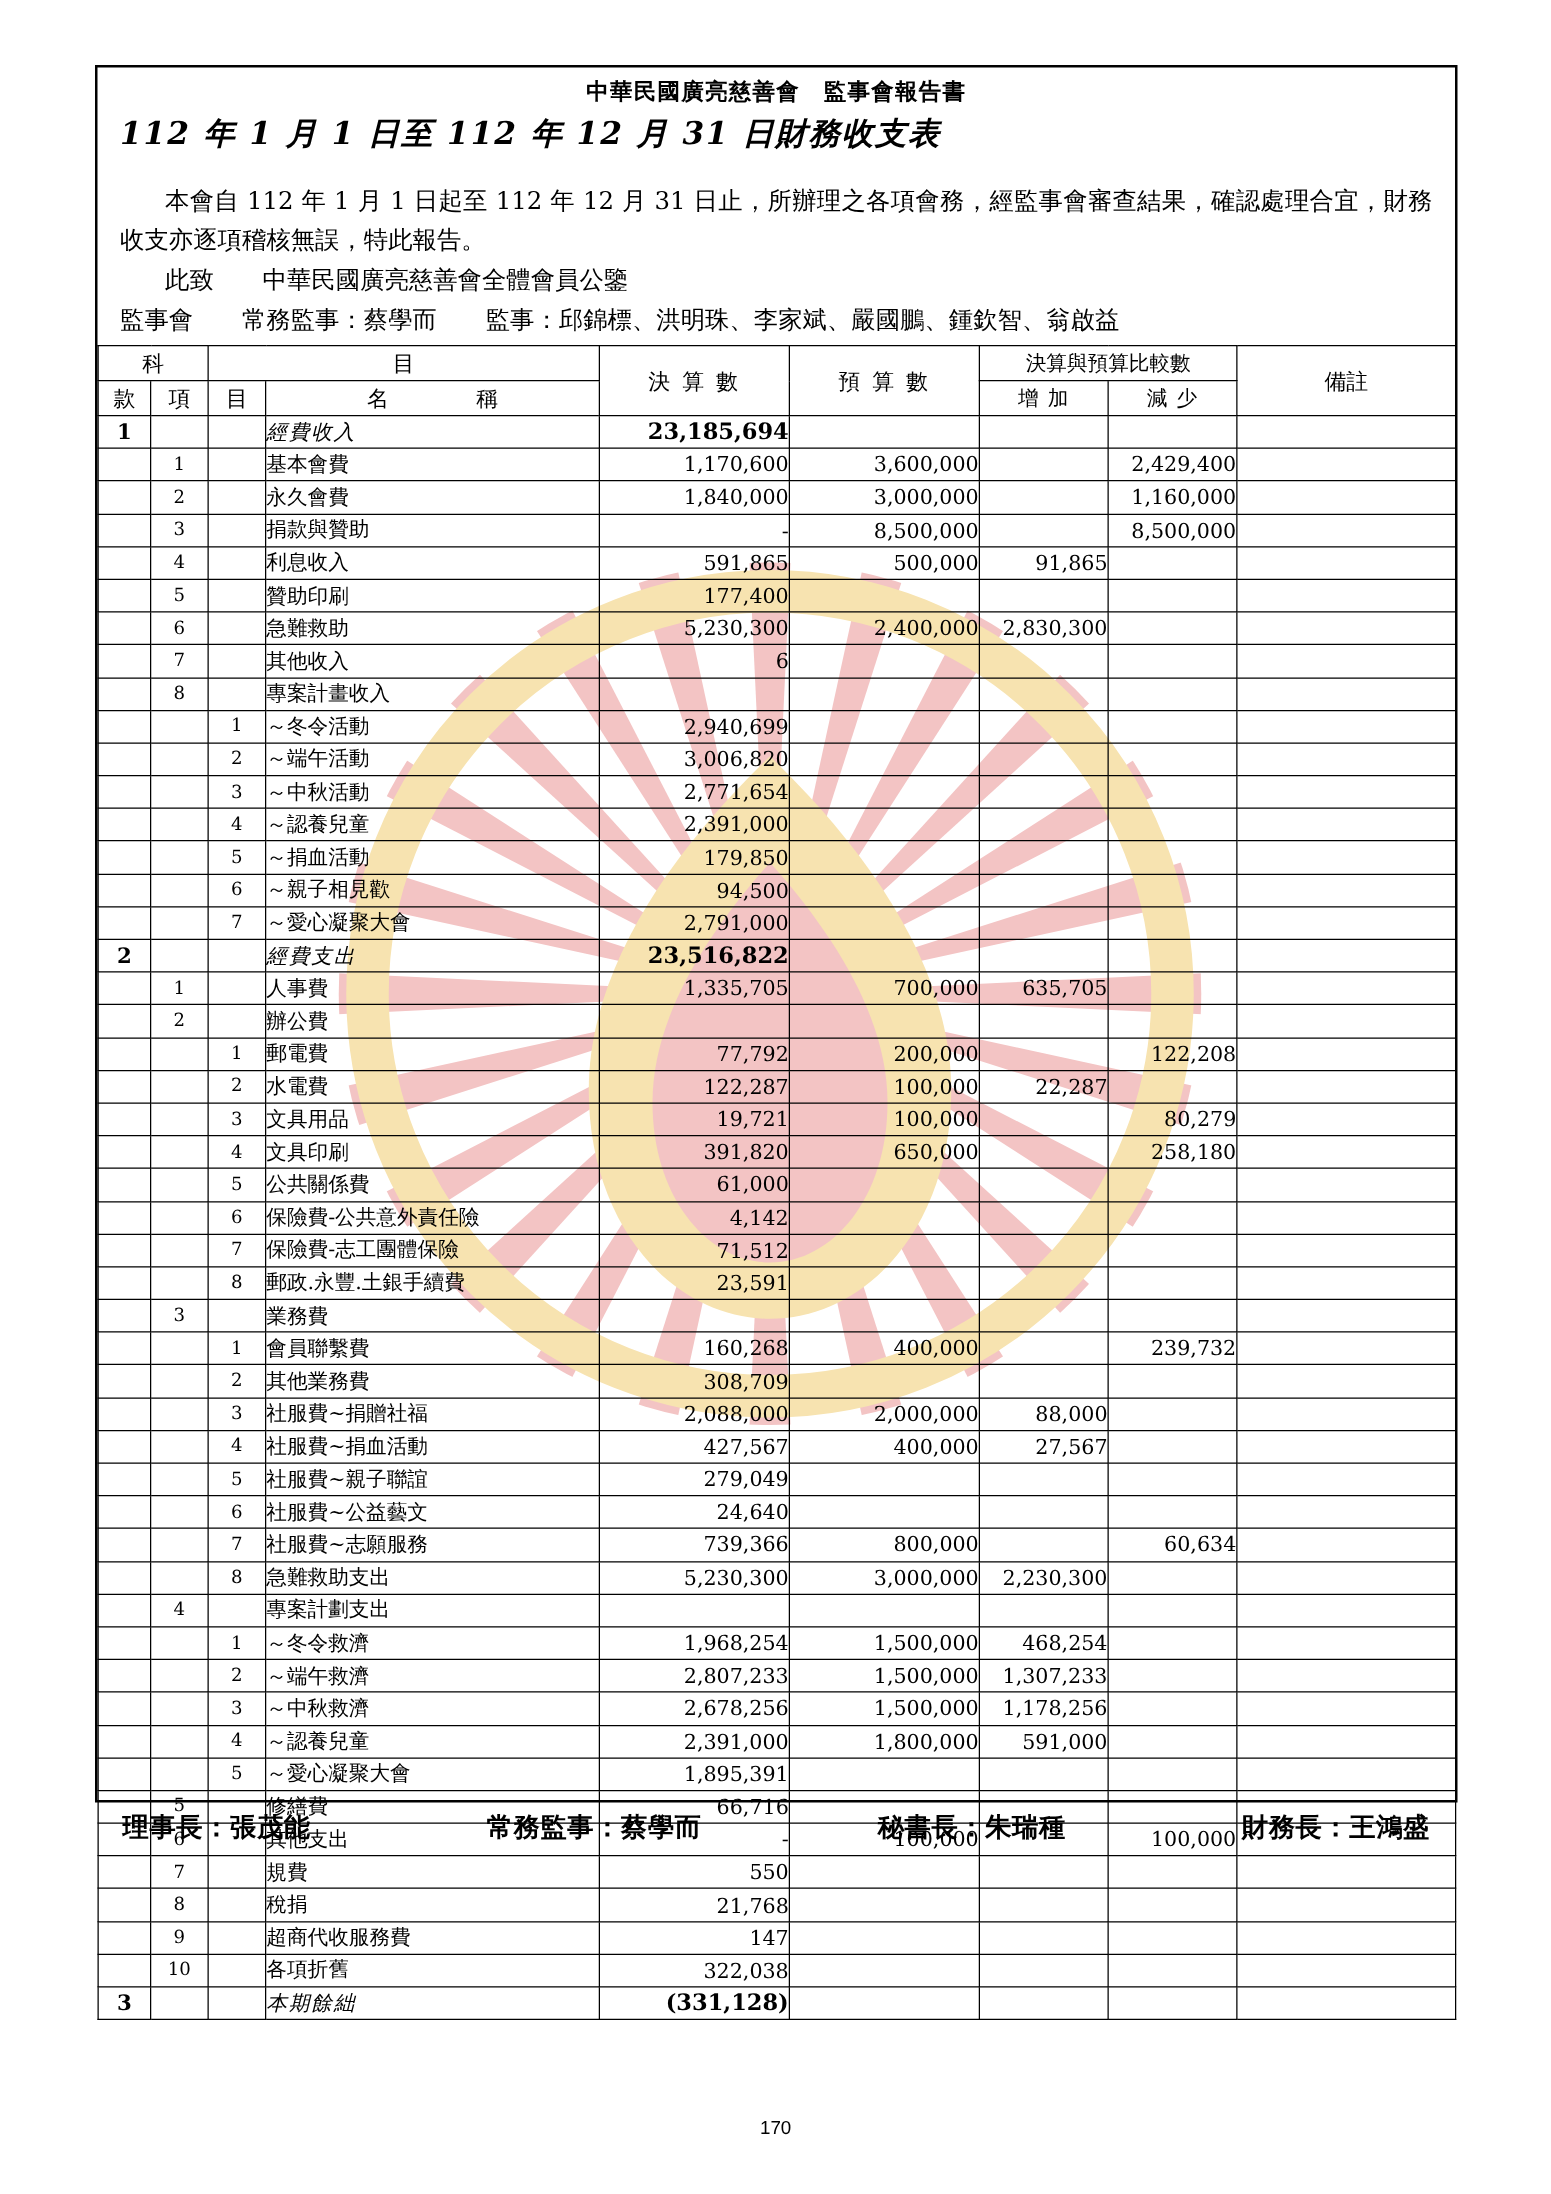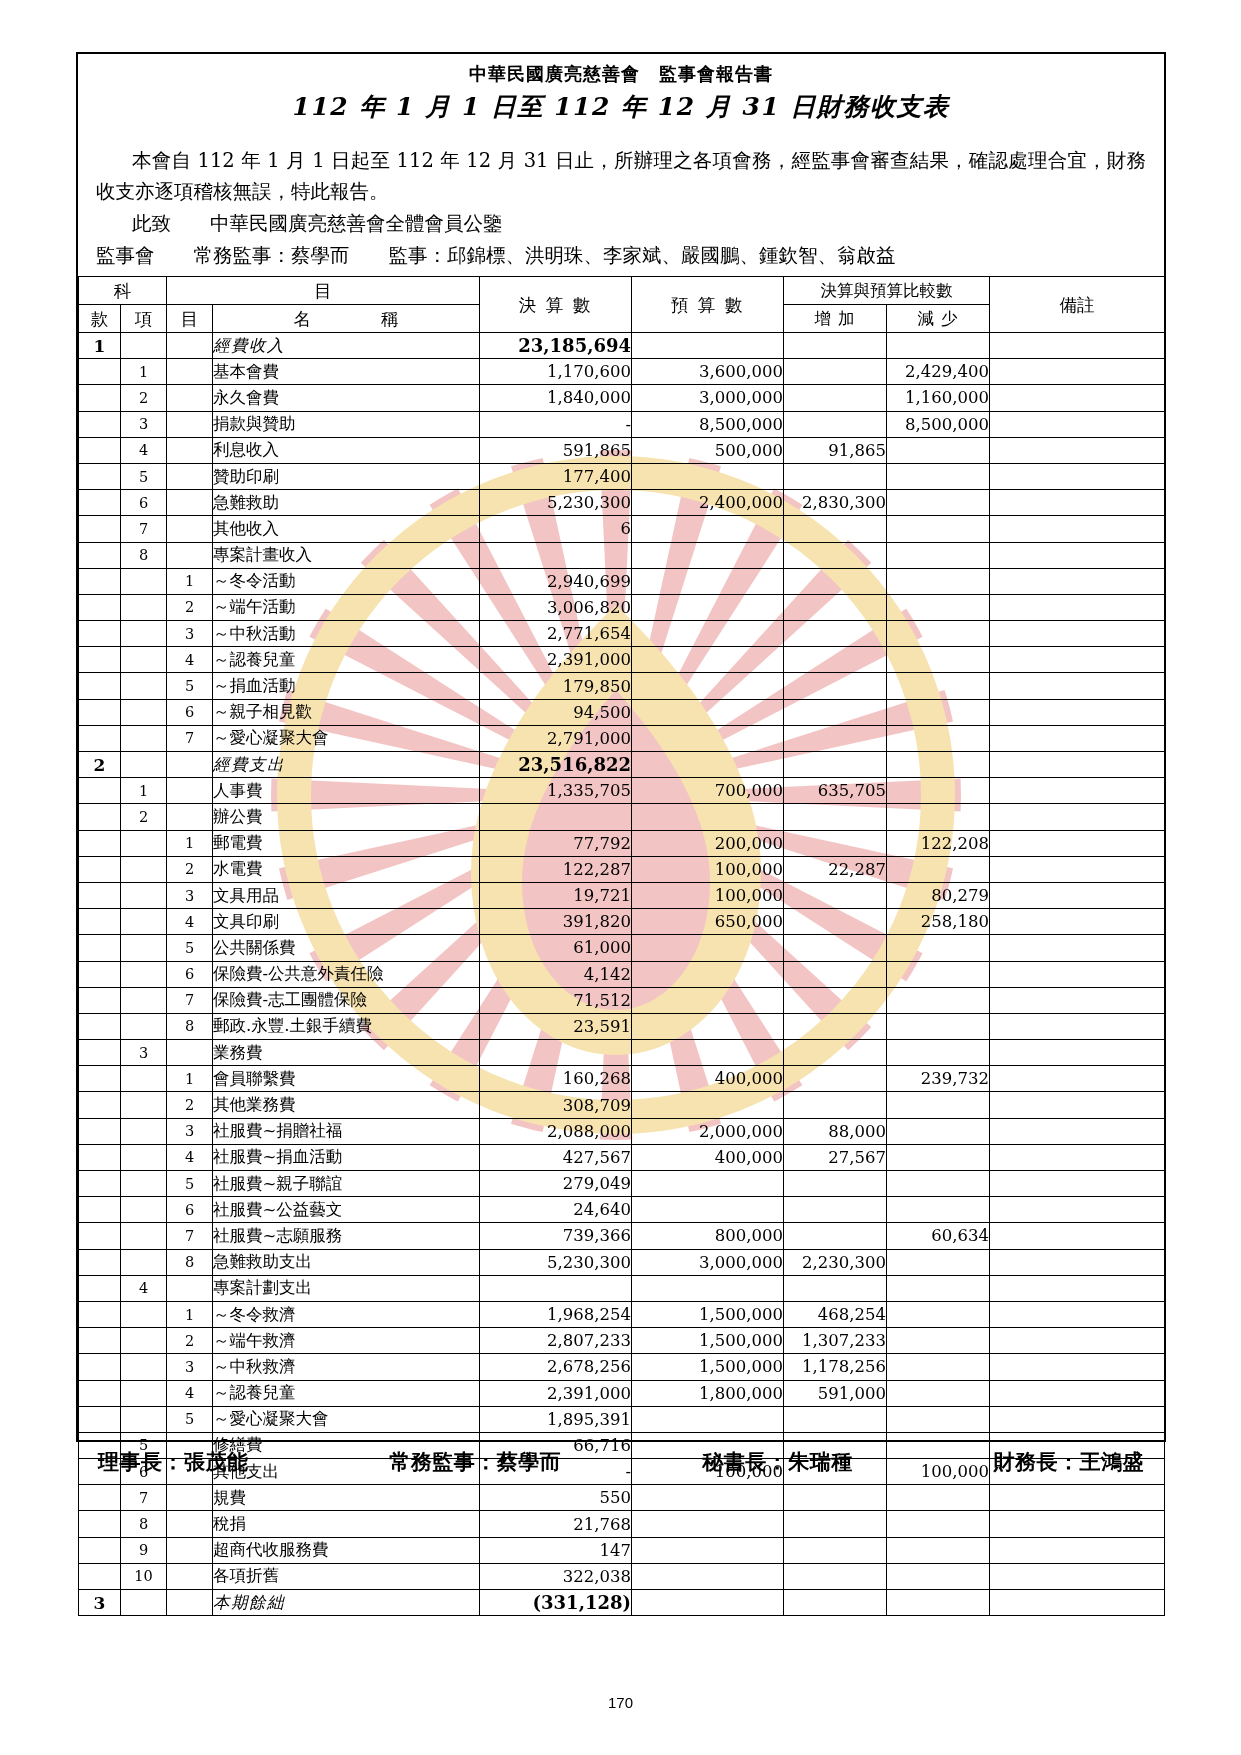--- a/index.html
+++ b/index.html
@@ -28,21 +28,21 @@
   .header{
     position:absolute;left:78px;top:54px;width:1086px;
     z-index:3;box-sizing:border-box;padding:8px 18px 0 18px;
   }
   .h-title1{
     text-align:center;font-size:18px;font-weight:bold;
     letter-spacing:1px;line-height:1.35;
     font-family:"DejaVu Serif","Liberation Serif",serif;
   }
   .h-title2{
-    text-align:center;font-size:25px;font-weight:bold;font-style:italic;
+    text-align:left;font-size:25px;font-weight:bold;font-style:italic;
     letter-spacing:1.5px;line-height:1.5;margin-top:2px;
     font-family:"DejaVu Serif","Liberation Serif",serif;
   }
   .h-para{
     font-size:19.5px;line-height:1.62;text-align:justify;margin-top:19px;
     text-indent:0;
   }
   .h-para.ind{text-indent:36px;}
   .h-line{font-size:19.5px;line-height:1.62;}
   .h-date{

